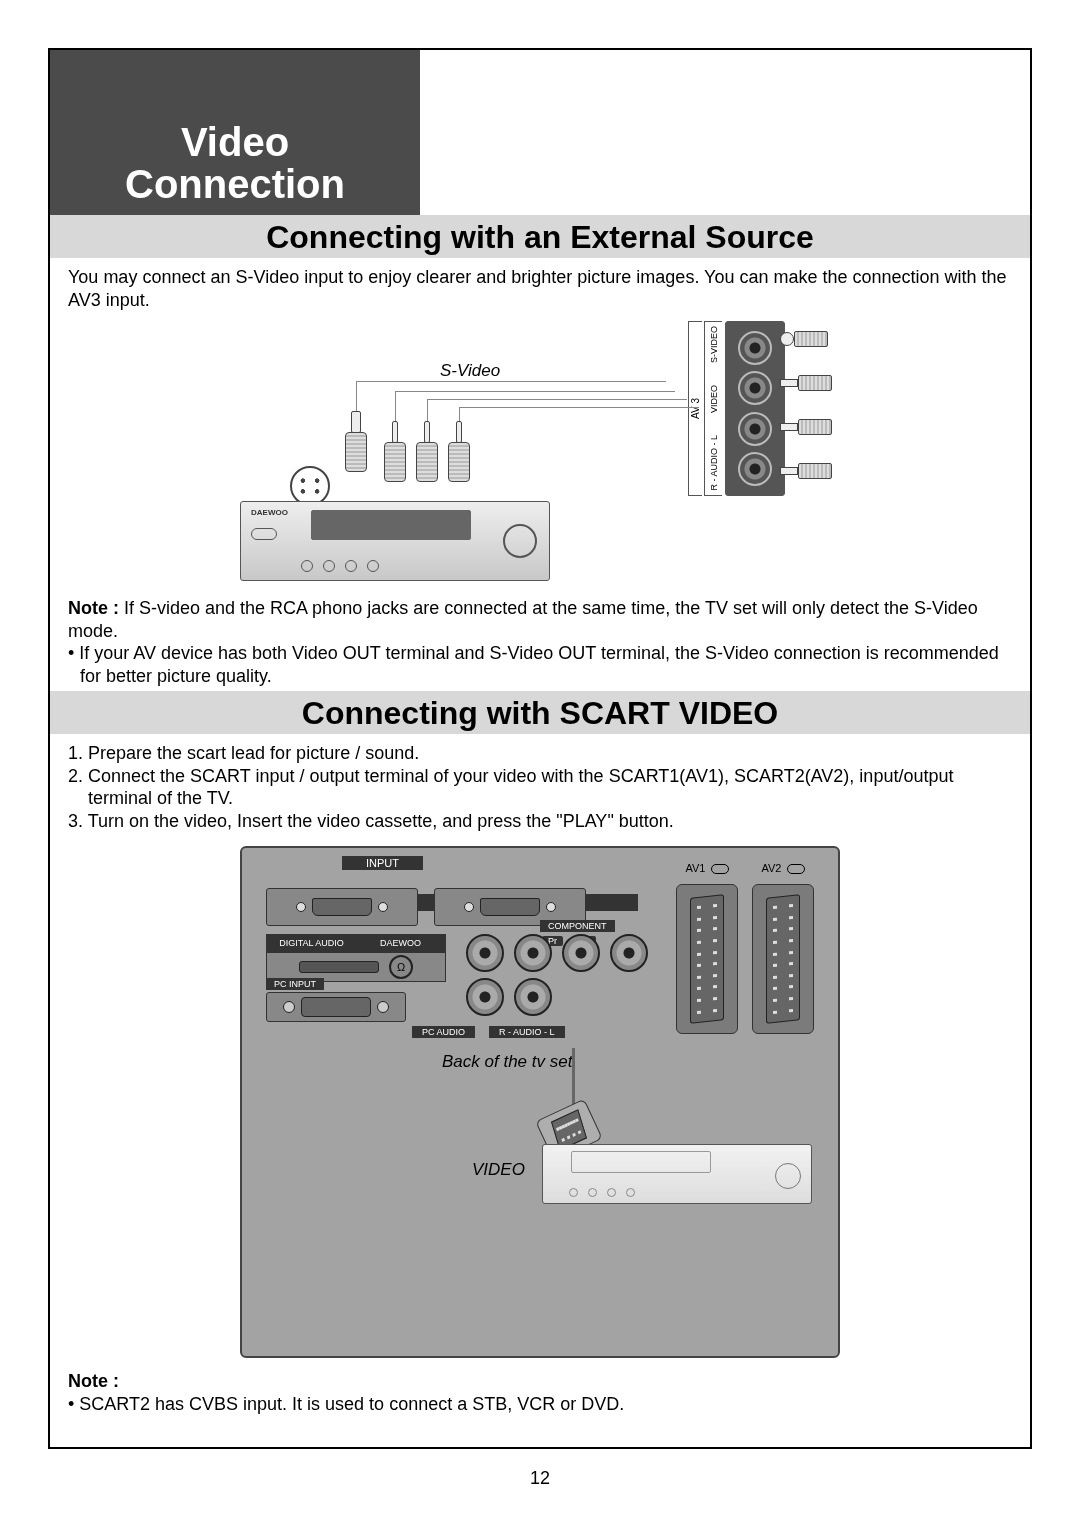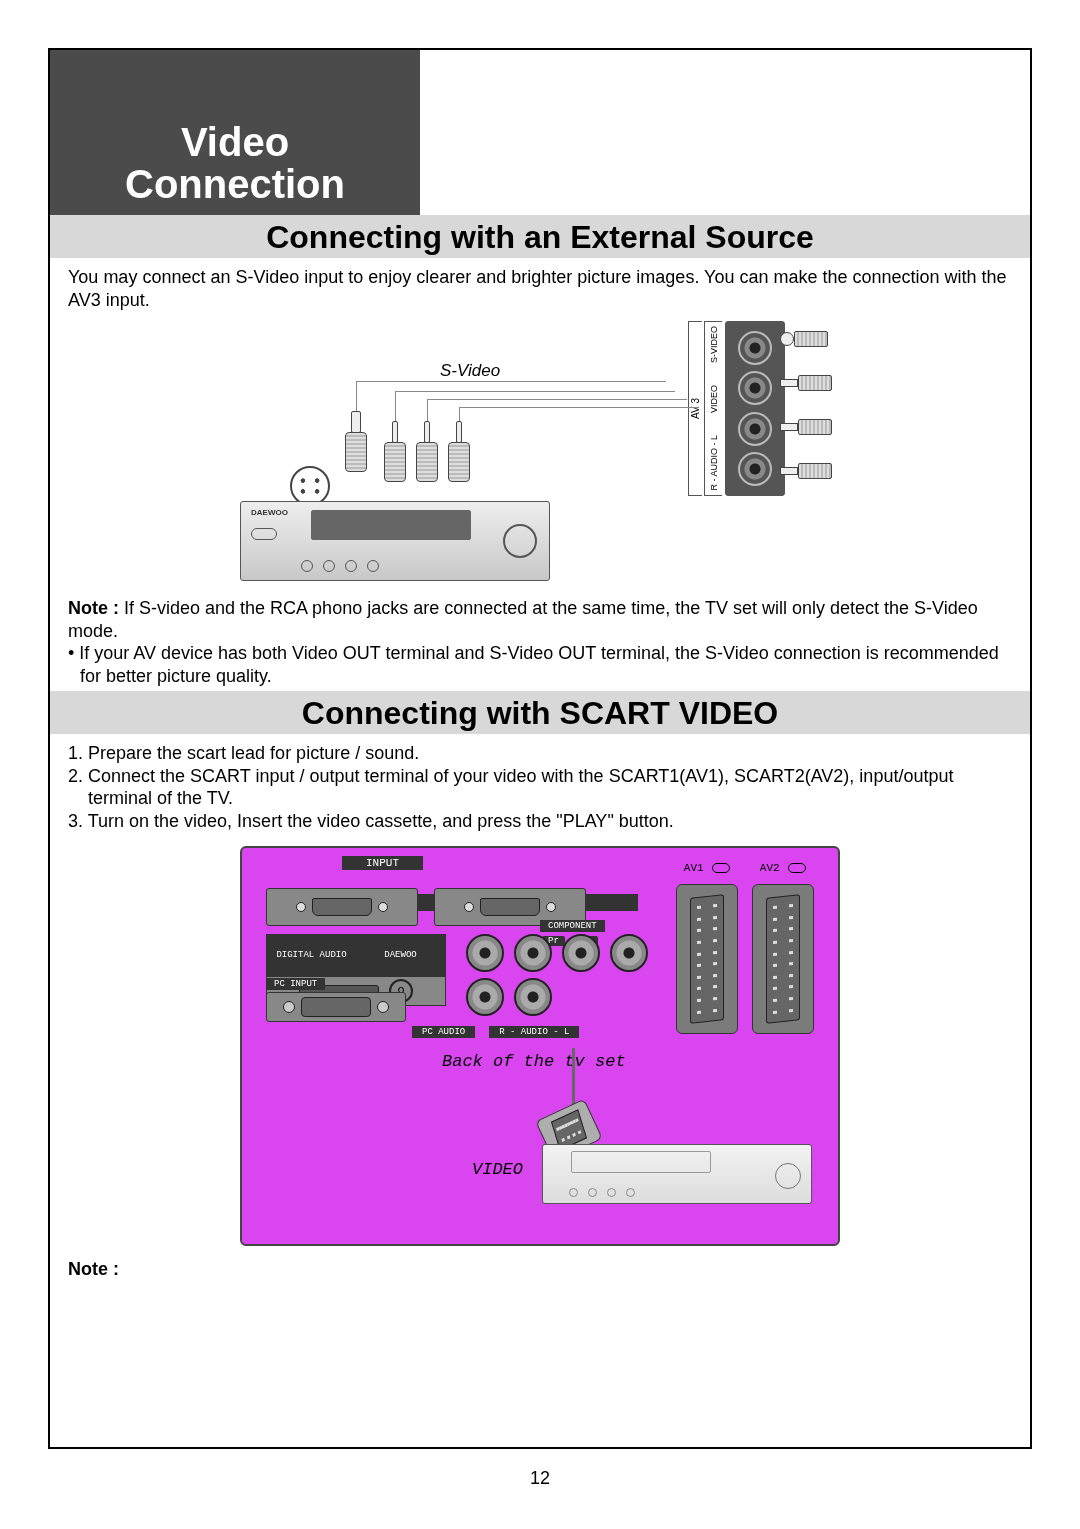--- a/index.html
+++ b/index.html
@@ -119,36 +119,35 @@
   .hplug .pin{width:18px;height:8px;border:1px solid #444;background:#eee;}
   .hplug .bod{width:34px;height:16px;border:1px solid #444;border-radius:2px;background:repeating-linear-gradient(90deg,#ddd,#ddd 2px,#bbb 2px,#bbb 4px);}
   .hplug.sv .pin{height:14px;width:14px;border-radius:50%;}
 
   
   .wire{position:absolute;border-top:1px solid #888;}
   .wirev{position:absolute;border-left:1px solid #888;}
 
   
   .diagram2{
-    margin:10px auto 4px auto;width:600px;height:400px;position:relative;
-    border:2px solid #444;border-radius:6px;background:#d946ef;
+    margin:10px auto 4px auto;width:600px;height:512px;position:relative;
+    border:2px solid #444;border-radius:6px;background:#a3a3a3;
     overflow:visible;
-    font-family:Liberation Mono, monospace;
   }
   .d2-header{position:absolute;top:6px;left:24px;right:200px;display:flex;border:1px solid #333;background:#333;color:#fff;font-size:10px;}
   .d2-header .seg{flex:1;text-align:center;padding:2px 0;border-right:1px solid #666;}
   .d2-header .seg:last-child{border-right:none;}
   .hdmi-row{position:absolute;top:30px;left:24px;width:320px;display:flex;gap:16px;}
   .hdmi{flex:1;height:38px;border:1px solid #333;border-radius:3px;background:#888;display:flex;align-items:center;justify-content:center;gap:6px;}
   .hdmi .dot{width:10px;height:10px;border:1px solid #222;border-radius:50%;background:#ddd;}
   .hdmi .port{width:60px;height:18px;border:1px solid #222;border-radius:2px 2px 6px 6px;background:#666;}
 
   .darow{position:absolute;top:86px;left:24px;width:180px;}
   .dalbl{border:1px solid #333;background:#333;color:#fff;font-size:9px;display:flex;}
-  .dalbl span{flex:1;text-align:center;padding:15px 0;}
+  .dalbl span{flex:1;text-align:center;padding:3px 0;}
   .dabox{height:30px;border:1px solid #333;background:#888;display:flex;align-items:center;justify-content:center;}
   .dabox .opt{width:80px;height:12px;border:1px solid #222;background:#555;border-radius:3px;}
   .dabox .hp{width:24px;height:24px;border:2px solid #222;border-radius:50%;margin-left:10px;display:flex;align-items:center;justify-content:center;font-size:11px;}
 
   .pclbl{position:absolute;top:130px;left:24px;background:#333;color:#fff;font-size:9px;padding:1px 8px;}
   .pcport{position:absolute;top:144px;left:24px;width:140px;height:30px;border:1px solid #333;background:#888;border-radius:3px;display:flex;align-items:center;justify-content:center;gap:6px;}
   .pcport .scr{width:12px;height:12px;border:1px solid #222;border-radius:50%;background:#ccc;}
   .pcport .vga{width:70px;height:20px;border:1px solid #222;border-radius:4px;background:#666;}
 
   .midjacks{position:absolute;top:86px;left:222px;width:200px;display:flex;flex-wrap:wrap;gap:6px 6px;}
@@ -488,19 +487,20 @@
             <span></span>
             <span></span>
           </div>
         <div class="dial"></div>
       </div>
     </div>
 
     <div class="body-text">
       <div class="bold">Note  :</div>
       <ul>
+        <li class="bullet">SCART2 has CVBS input. It is used to connect a STB, VCR or DVD.</li>
       </ul>
     </div>
 
   </div>
 </div>
 
 <div class="page-num">12</div>
 
 </body></html>

